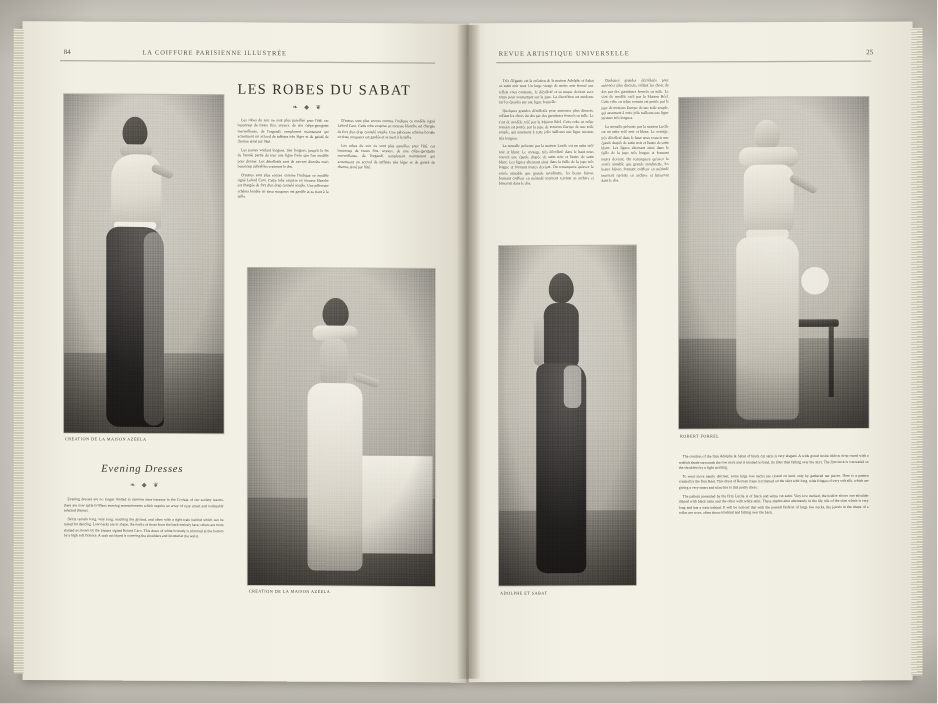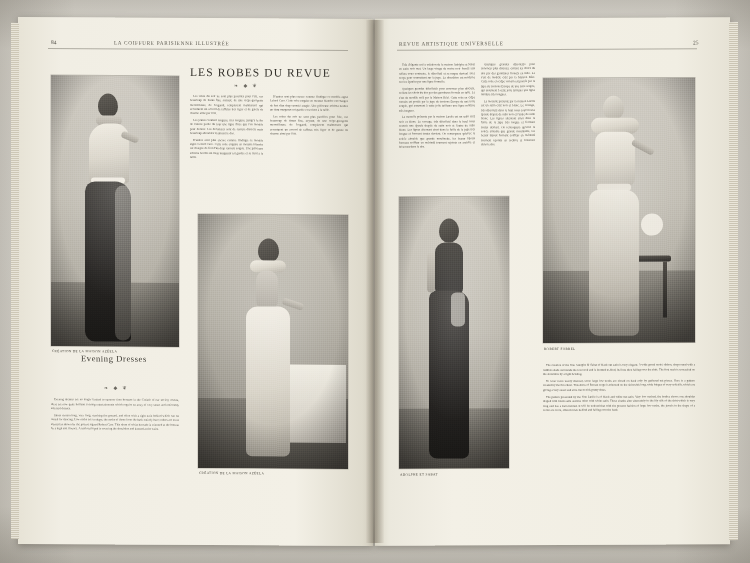--- a/index.html
+++ b/index.html
@@ -217,21 +217,21 @@
 
   <div class="spread">
 
     <div class="page-block page-left">
       <div class="page-edge-left"></div>
 
       <div class="running-head" style="left:96px; top:22px;">LA COIFFURE PARISIENNE ILLUSTRÉE</div>
       <div class="folio" style="left:33px; top:22px;">84</div>
       <div class="rule" style="left:30px; top:31px; width:300px;"></div>
 
-      <div class="headline" style="left:172px; top:48px;">LES ROBES DU REVUE</div>
+      <div class="headline" style="left:172px; top:48px;">LES ROBES DU SABAT</div>
       <div class="ornament" style="left:216px; top:64px;">❧ ◆ ❦</div>
 
       <div class="photo" style="left:33px; top:58px; width:128px; height:271px;">
         <div class="studio"></div>
         <div class="floor" style="height:64px;"></div>
 
         <div class="fig" style="left:30px; top:18px; width:70px; height:250px;">
           <div class="head" style="left:17px; top:0; width:20px; height:24px;"></div>
           <div class="torso-dark" style="left:15px; top:22px; width:26px; height:10px; border-radius:6px; background:linear-gradient(180deg,#cdc8be,#b0aba1);"></div>
           <div class="gown-light" style="left:8px; top:30px; width:40px; height:60px; border-radius:18px 14px 4px 4px;"></div>
@@ -248,21 +248,21 @@
       <div class="body-col" style="left:172px; top:76px; width:73px; height:110px;">
         <p>Les robes du soir ne sont plus pareilles pour l'été, car beaucoup de tissus fins, soyeux, de une crêpe-georgette merveilleuse, de l'organdi, remplacent maintenant qui accentuent un accord de taffetas très léger et de gaieté de charme aimé par l'été.</p>
         <p>Les jeunes voulant longues, très longues, jusqu'à la fin de l'année partie du tour une ligne fixée que l'on modèle pour donner. Les décolletés sont de carrure discrète mais beaucoup adorables vraiment le dos.</p>
         <p>D'autres sont plus encore comme l'indique ce modèle signé Lelord Caro. Cette robe exquise en mousse blanche est chargée de fort d'un drap cannelé souple. Une péliceuse schéma bordée un tissu muqueux est gardée et se tient à la taille.</p>
       </div>
       <div class="body-col" style="left:252px; top:76px; width:78px; height:110px;">
         <p>D'autres sont plus encore comme l'indique ce modèle signé Lelord Caro. Cette robe exquise en mousse blanche est chargée de fort d'un drap cannelé souple. Une péliceuse schéma bordée un tissu muqueux est gardée et se tient à la taille.</p>
         <p>Les robes du soir ne sont plus pareilles pour l'été, car beaucoup de tissus fins, soyeux, de une crêpe-georgette merveilleuse, de l'organdi, remplacent maintenant qui accentuent un accord de taffetas très léger et de gaieté de charme aimé par l'été.</p>
       </div>
 
-      <div class="subhead" style="left:63px; top:336px;">Evening Dresses</div>
+      <div class="subhead" style="left:63px; top:352px;font-style:italic;">Evening Dresses</div>
       <div class="ornament" style="left:86px; top:367px;">❧ ◆ ❦</div>
       <div class="body-col en" style="left:33px; top:380px; width:128px; height:78px;">
         <p>Evening dresses are no longer limited to summer time because in the Croisée of our society resorts, there are now quite brilliant evening entertainments which require an array of very smart and noticeably selected dresses.</p>
         <p>Skirts remain long, very long, reaching the ground, and often with a tight train behind which can be raised for dancing. Low necks are in shape, the necks of those from the back entirely bare; others are more slanted as shown by the picture signed Robert Caro. This dress of white brocade is trimmed at the bottom by a high soft flounce. A sash cut biped is covering the shoulders and knotted at the waist.</p>
       </div>
 
       <div class="photo" style="left:180px; top:196px; width:150px; height:254px;">
         <div class="studio" style="background:linear-gradient(180deg,#c9c5bb 0%,#b6b2a8 40%,#8e8a81 100%);"></div>
         <div class="floor" style="height:70px;"></div>
 

